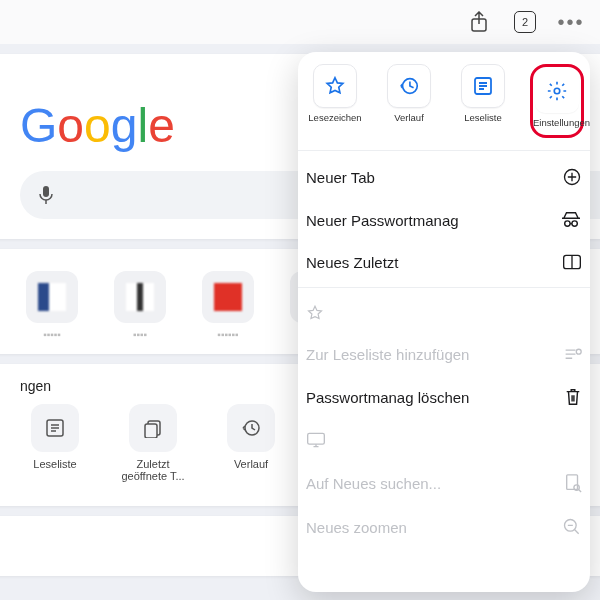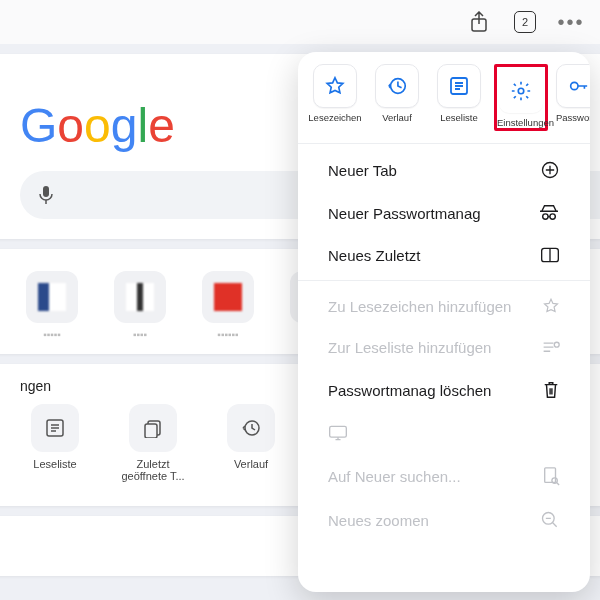--- a/index.html
+++ b/index.html
@@ -22,28 +22,28 @@
   .tile{width:64px;text-align:center;font-size:10px;color:#bdbdbd;}
   .tile .thumb{width:52px;height:52px;border-radius:12px;background:#f0f1f4;margin:0 auto 6px;display:flex;align-items:center;justify-content:center;}
   .px{width:28px;height:28px;filter:blur(1px);} .px.a{background:linear-gradient(90deg,#2b4a8b 40%,#fff 40%);} .px.b{background:linear-gradient(90deg,#fff 40%,#333 40%,#333 60%,#fff 60%);} .px.c{background:#e03127;} .px.d{background:#ccc;}
   .row2-title{font-size:14px;color:#222;margin-bottom:10px;}
   .ic-btns{display:flex;gap:28px;}
   .ic-btn{width:70px;text-align:center;font-size:11px;color:#444;}
   .ic-btn .sq{width:48px;height:48px;background:#f2f3f6;border-radius:12px;margin:0 auto 6px;display:flex;align-items:center;justify-content:center;color:#555;}
   
   .popover{position:absolute;top:52px;right:10px;width:292px;bottom:8px;background:#fff;border-radius:18px;box-shadow:0 10px 34px rgba(0,0,0,.18);padding:12px 0 0;overflow:hidden;}
   .popover:before{content:"";position:absolute;top:-8px;right:24px;border:8px solid transparent;border-bottom-color:#fff;}
-  .pop-top{display:flex;gap:8px;padding:0 10px 8px;overflow:hidden;}
+  .pop-top{display:flex;gap:20px;padding:0 10px 8px;overflow:hidden;}
   .chip{flex:0 0 auto;width:54px;text-align:center;font-size:9.5px;color:#333;}
   .chip .box{width:44px;height:44px;border-radius:10px;background:#fff;border:1px solid #e7e8ec;display:flex;align-items:center;justify-content:center;margin:0 auto 4px;color:#1a73e8;box-shadow:0 1px 1px rgba(0,0,0,.04);}
-  .chip.hl{border:3px solid #e4002b;border-radius:2px;padding:2px 0 0;}
+  .chip.hl{border:3px solid #e4002b;border-radius:16px;padding:2px 0 7px;}
   .chip.hl .box{border:none;}
   .chip.last{width:30px;margin-right:-12px;}
   .sep{height:1px;background:#eceef1;margin:4px 0;}
-  .mrow{display:flex;align-items:center;justify-content:space-between;padding:12px 30px;font-size:15px;color:#1c1c1e;}
+  .mrow{display:flex;align-items:center;justify-content:space-between;padding:12px 8px;font-size:15px;color:#1c1c1e;}
   .mrow.dis{color:#bfc1c6;}
   .mrow .ri{color:inherit;}
   svg{display:block;}
 </style>
 </head>
 <body>
 
 <div class="topbar">
   <div class="tb-btn">
     <svg width="20" height="22" viewBox="0 0 20 22" fill="none" stroke="#444" stroke-width="1.5">
@@ -200,21 +200,20 @@
     <span class="ri">
         <svg width="20" height="18" viewBox="0 0 24 20" fill="none" stroke="#1c1c1e" stroke-width="1.6">
           <rect x="2" y="2" width="20" height="16" rx="3"></rect>
           <path d="M12 2v16"></path>
         </svg>
       </span>
   </div>
 
   <div class="sep"></div>
   <div class="mrow dis">
-    <span>Zu Lesezeichen hinzufügen</span>
     <span class="ri">
         <svg width="18" height="18" viewBox="0 0 24 24" fill="none" stroke="currentColor" stroke-width="1.6">
           <path d="M12 3l2.6 5.6 6 .6-4.5 4.1 1.3 6L12 16.8 6.6 19.3l1.3-6L3.4 9.2l6-.6z"></path>
         </svg>
       </span>
   </div>
   <div class="mrow dis">
     <span>Zur Leseliste hinzufügen</span>
     <span class="ri">
         <svg width="18" height="16" viewBox="0 0 22 18" fill="none" stroke="currentColor" stroke-width="1.6">
@@ -233,21 +232,21 @@
   </div>
   <div class="mrow dis">
     <span class="ri">
         <svg width="20" height="18" viewBox="0 0 24 20" fill="none" stroke="currentColor" stroke-width="1.6">
           <rect x="2" y="2" width="20" height="13" rx="2"></rect>
           <path d="M9 18h6M12 15v3"></path>
         </svg>
       </span>
   </div>
   <div class="mrow dis">
-    <span>Auf Neuer suchen...</span>
+    <span>Auf Neues suchen...</span>
     <span class="ri">
         <svg width="18" height="20" viewBox="0 0 20 22" fill="none" stroke="currentColor" stroke-width="1.5">
           <rect x="3" y="2" width="12" height="16" rx="1"></rect>
           <circle cx="14" cy="16" r="3"></circle>
           <path d="M16.5 18.5L19 21"></path>
         </svg>
       </span>
   </div>
   <div class="mrow dis">
     <span>Neues zoomen</span>

